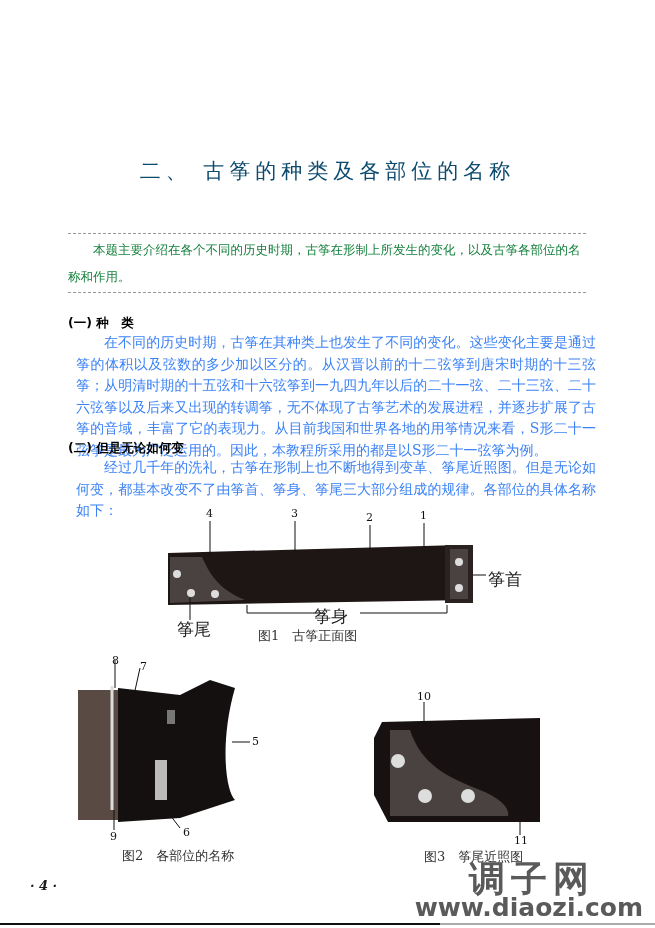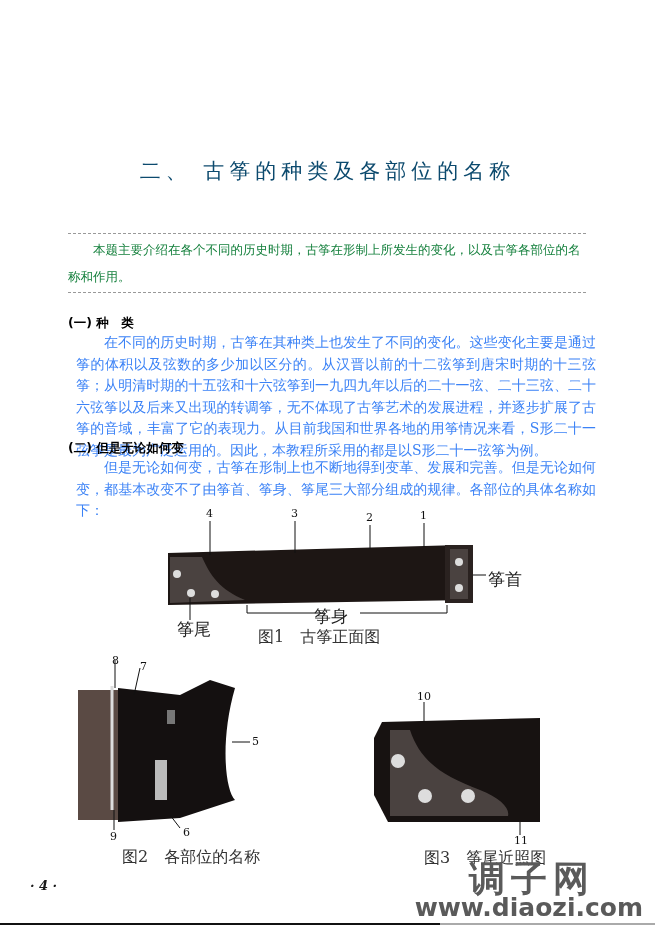--- a/index.html
+++ b/index.html
@@ -5,41 +5,41 @@
   html, body { margin:0; padding:0; background:#fff; }
   body { width:655px; height:928px; position:relative; overflow:hidden;
          font-family:"DejaVu Serif", serif; color:#1a1a1a; }
   .abs { position:absolute; }
   .title { left:0; width:655px; top:157px; text-align:center; font-size:21px; letter-spacing:5px; font-weight:normal; color:#0c4a6e; }
   .rule { left:68px; width:518px; height:0; border-top:1px dashed #999; }
   .intro { left:68px; width:518px; font-size:12.5px; line-height:27px; color:#15803d; text-indent:2em; }
   .h { left:68px; font-size:12.5px; font-weight:bold; font-family:"DejaVu Sans", sans-serif; color:#000000; }
   .p { left:76px; width:520px; font-size:14px; line-height:21.5px; text-indent:2em; color:#3b82f6; text-align:justify; }
   .lbl { font-size:17px; color:#222; }
-  .cap { font-size:16px; color:#333; }
+  .cap { font-size:13px; color:#333; }
   .num { font-size:11px; color:#111; font-family:"DejaVu Serif", serif; }
   .wm1 { right:60px; top:855px; font-size:36px; font-weight:bold; color:#5a5a5a; font-family:"DejaVu Sans", sans-serif; letter-spacing:6px; }
   .wm2 { right:12px; top:893px; font-size:25px; font-weight:bold; color:#5a5a5a; font-family:"DejaVu Sans", sans-serif;margin-left:16px; }
   .bottom-line { left:0; top:923px; width:440px; height:2px; background:#111; }
   .bottom-line2 { left:440px; top:923px; width:215px; height:2px; background:#aaa; }
 </style>
 </head>
 <body>
 
 <div class="abs title">二、 古筝的种类及各部位的名称</div>
 
 <div class="abs rule" style="top:233px"></div>
 <div class="abs intro" style="top:236px">本题主要介绍在各个不同的历史时期，古筝在形制上所发生的变化，以及古筝各部位的名称和作用。</div>
 <div class="abs rule" style="top:292px"></div>
 
 <div class="abs h" style="top:315px">(一) 种　类</div>
 <div class="abs p" style="top:332px">在不同的历史时期，古筝在其种类上也发生了不同的变化。这些变化主要是通过筝的体积以及弦数的多少加以区分的。从汉晋以前的十二弦筝到唐宋时期的十三弦筝；从明清时期的十五弦和十六弦筝到一九四九年以后的二十一弦、二十三弦、二十六弦筝以及后来又出现的转调筝，无不体现了古筝艺术的发展进程，并逐步扩展了古筝的音域，丰富了它的表现力。从目前我国和世界各地的用筝情况来看，S形二十一弦筝是最为广泛运用的。因此，本教程所采用的都是以S形二十一弦筝为例。</div>
 
 <div class="abs h" style="top:440px">(二) 但是无论如何变</div>
-<div class="abs p" style="top:457px">但是无论如何变，古筝在形制上也不断地得到变革、发展和完善。但是无论如何变，都基本改变不了由筝首、筝身、筝尾三大部分组成的规律。各部位的具体名称如下：</div>
+<div class="abs p" style="top:457px">经过几千年的洗礼，古筝在形制上也不断地得到变革、筝尾近照图。但是无论如何变，都基本改变不了由筝首、筝身、筝尾三大部分组成的规律。各部位的具体名称如下：</div>
 
 <div class="abs" style="left:150px;top:505px;width:380px;height:140px">
   <svg width="380" height="140">
     <polygon points="18,48 310,40 320,95 18,100" fill="#1d1614"></polygon>
     <path d="M20,52 L52,52 C60,70 70,85 95,95 L20,98 Z" fill="#4a4240"></path>
     <circle cx="27" cy="69" r="4" fill="#ddd"></circle>
       <circle cx="41" cy="88" r="4" fill="#ddd"></circle>
       <circle cx="65" cy="89" r="4" fill="#ddd"></circle>
     <rect x="295" y="40" width="28" height="58" fill="#2a2220"></rect>
     <rect x="300" y="44" width="18" height="50" fill="#4a4240"></rect>

